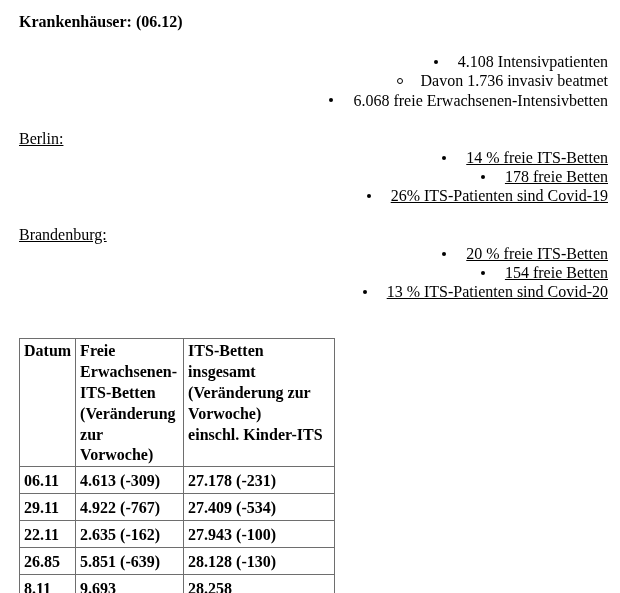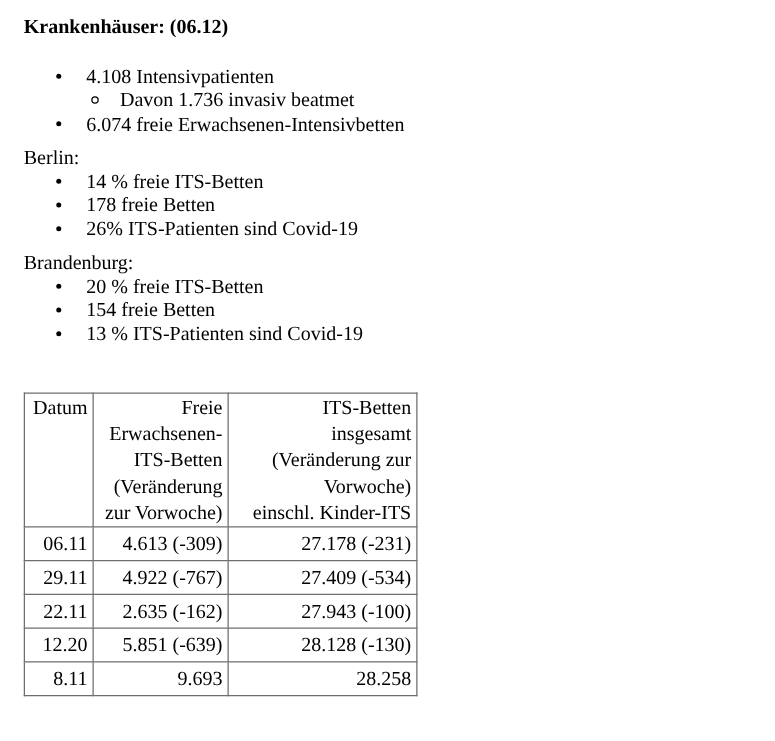--- a/index.html
+++ b/index.html
@@ -19,49 +19,49 @@
   .page {
     padding: 12px 12px 0 19px;
     box-sizing: border-box;
     width: 620px;
     height: 564px;
   }
   .title {
     font-weight: bold;
     margin: 0 0 21px 0;
   }
-  .li { white-space: nowrap; }
+  .li { white-space: nowrap; text-align: right; }
   .marker-disc {
     display: inline-block;
     width: 4px; height: 4px;
     border-radius: 50%;
     background: #000000;
     vertical-align: middle;
     margin: 0 20px 3px 26px;
   }
   .marker-circle {
     display: inline-block;
     width: 4px; height: 4px;
     border: 1px solid #000000;
     border-radius: 50%;
     background: transparent;
     vertical-align: middle;
     margin: 0 17px 3px 54px;
   }
-  .section { margin-top: 7px; }
+  .section { margin-top: 19px; text-decoration: underline; }
   .heading { margin: 0; }
   table.its {
     border-collapse: collapse;
     table-layout: fixed;
     margin-top: 37px;
   }
   table.its th, table.its td {
     border: 1px solid #6e6e6e;
-    font-weight: normal;
-    text-align: right;
+    font-weight: bold;
+    text-align: left;
     padding: 0 4px;
     overflow: hidden;
   }
   table.its th {
     vertical-align: top;
     padding-top: 2px;
     height: 102px;
     line-height: 20.8px;
     white-space: pre-line;
   }
@@ -82,21 +82,21 @@
   <p class="title">Krankenhäuser: (06.12)</p>
 
   <div>
     <div class="li">
       <span class="marker-disc"></span><span>4.108 Intensivpatienten</span>
     </div>
     <div class="li">
       <span class="marker-circle"></span><span>Davon 1.736 invasiv beatmet</span>
     </div>
     <div class="li">
-      <span class="marker-disc"></span><span>6.074 freie Erwachsenen-Intensivbetten</span>
+      <span class="marker-disc"></span><span>6.068 freie Erwachsenen-Intensivbetten</span>
     </div>
   </div>
 
   <div class="section">
     <p class="heading">Berlin:</p>
     <div>
       <div class="li">
         <span class="marker-disc"></span><span>14 % freie ITS-Betten</span>
       </div>
       <div class="li">
@@ -111,21 +111,21 @@
   <div class="section">
     <p class="heading">Brandenburg:</p>
     <div>
       <div class="li">
         <span class="marker-disc"></span><span>20 % freie ITS-Betten</span>
       </div>
       <div class="li">
         <span class="marker-disc"></span><span>154 freie Betten</span>
       </div>
       <div class="li">
-        <span class="marker-disc"></span><span>13 % ITS-Patienten sind Covid-19</span>
+        <span class="marker-disc"></span><span>13 % ITS-Patienten sind Covid-20</span>
       </div>
     </div>
   </div>
 
   <table class="its">
     <colgroup>
       <col class="col-datum">
       <col class="col-freie">
       <col class="col-gesamt">
     </colgroup>
@@ -154,21 +154,21 @@
         <td>29.11</td>
         <td>4.922 (-767)</td>
         <td>27.409 (-534)</td>
       </tr>
       <tr>
         <td>22.11</td>
         <td>2.635 (-162)</td>
         <td>27.943 (-100)</td>
       </tr>
       <tr>
-        <td>12.20</td>
+        <td>26.85</td>
         <td>5.851 (-639)</td>
         <td>28.128 (-130)</td>
       </tr>
       <tr>
         <td>8.11</td>
         <td>9.693</td>
         <td>28.258</td>
       </tr>
     </tbody>
   </table>

